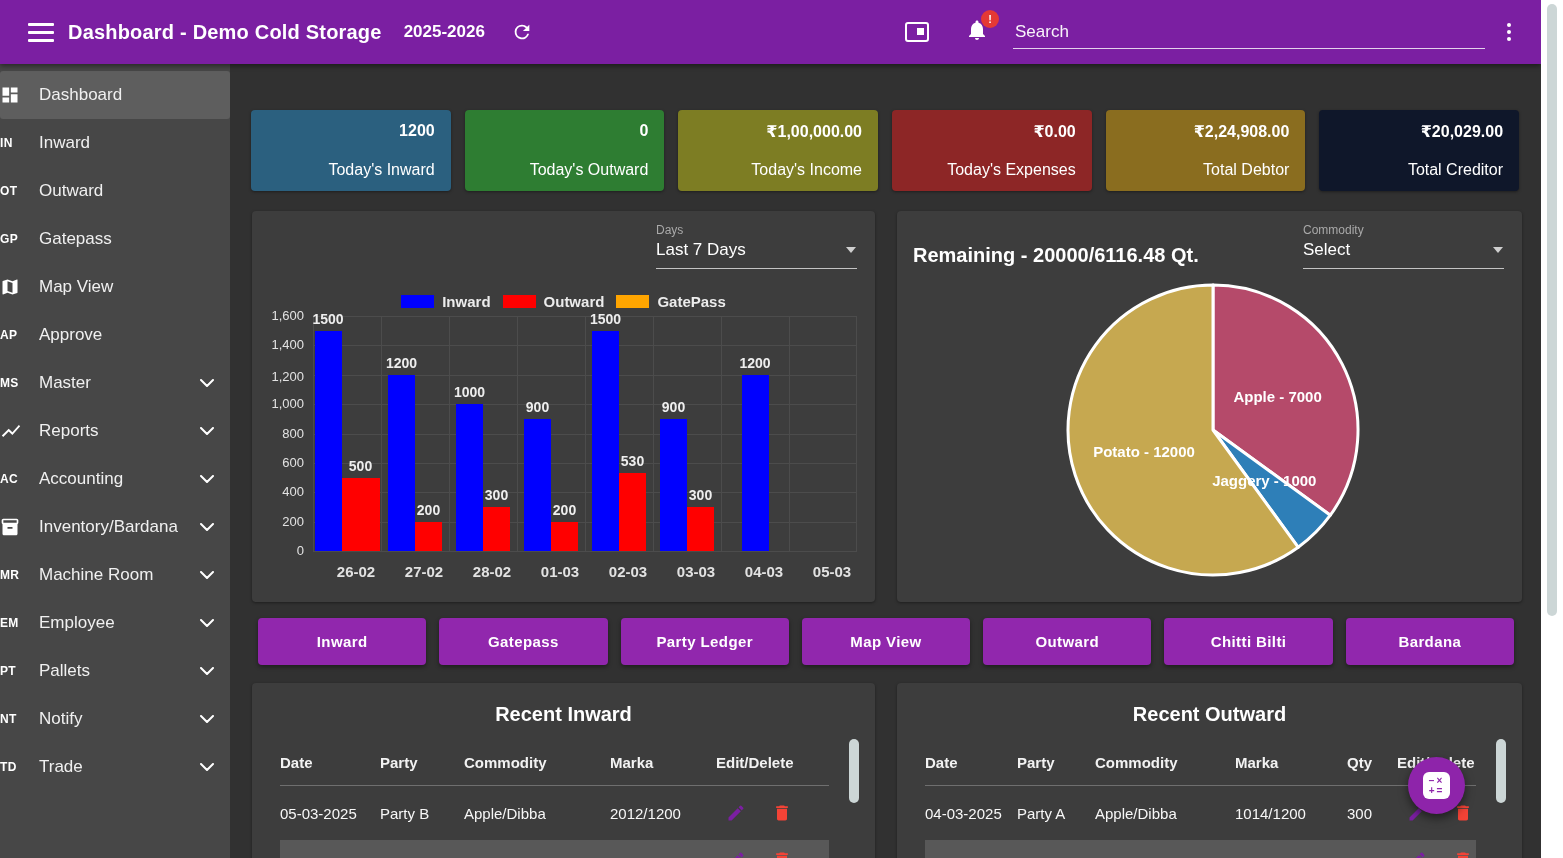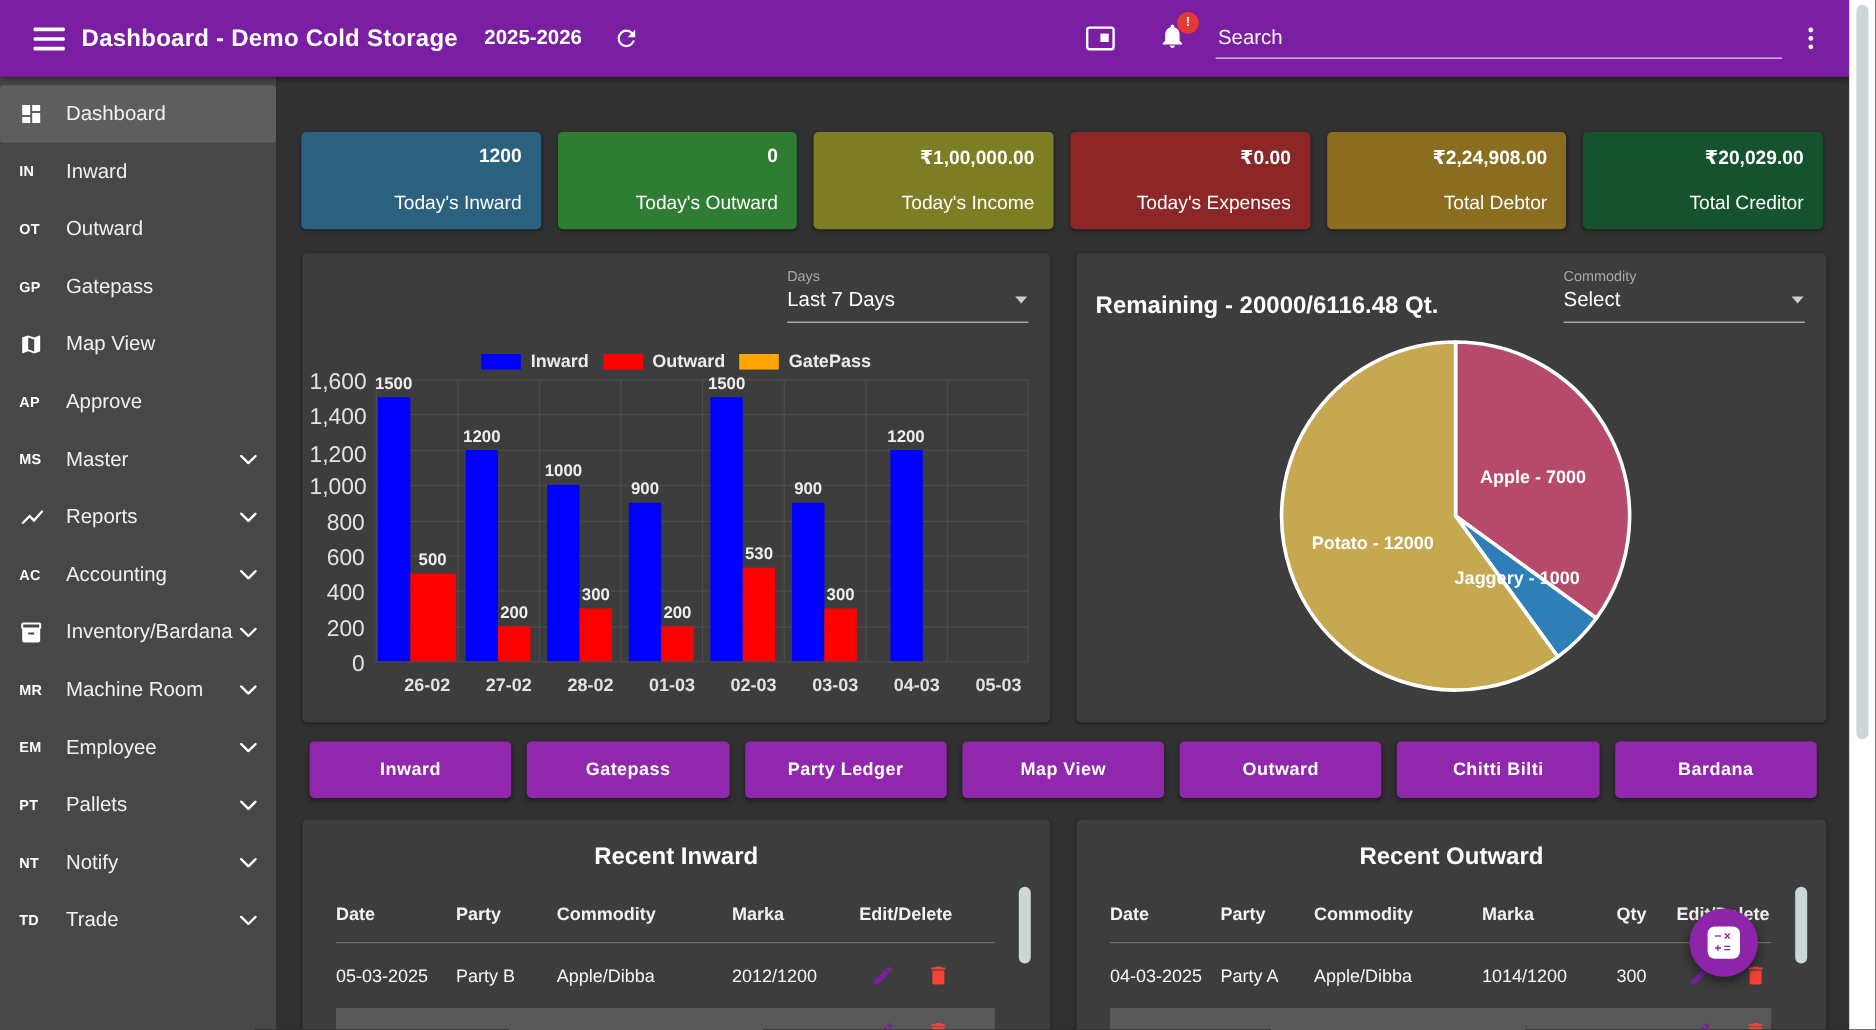--- a/index.html
+++ b/index.html
@@ -35,21 +35,21 @@
     padding:6px 2px;font-family:inherit;
   }
   .search::placeholder{color:#fff;opacity:.95;}
   .kebab{margin-left:18px;margin-right:26px;display:flex;flex-direction:column;gap:3px;cursor:pointer;padding:4px;}
   .kebab i{width:4px;height:4px;border-radius:50%;background:#fff;}
   
   .page-scroll{position:absolute;right:0;top:0;width:22px;height:858px;background:#fff;z-index:40;}
   .page-scroll .thumb{position:absolute;left:6px;top:4px;width:10px;height:612px;background:#ccd6d6;border-radius:6px;}
   
   .sidebar{position:absolute;left:0;top:64px;width:230px;height:794px;background:#474747;z-index:5;padding-top:7px;box-sizing:border-box;}
-  .sitem{position:relative;height:48px;display:flex;align-items:center;padding-left:16px;color:#f0f0f0;cursor:pointer;}
+  .sitem{position:relative;height:48px;display:flex;align-items:center;padding-left:0;color:#f0f0f0;cursor:pointer;}
   .sitem.active{background:#5e5e5e;border-radius:3px;}
   .sic{width:32px;display:flex;align-items:center;color:#fff;}
   .sic.abbr{display:block;font-weight:700;font-size:12px;letter-spacing:.3px;}
   .slabel{font-size:17px;margin-left:7px;white-space:nowrap;}
   .chev{position:absolute;right:16px;top:50%;transform:translateY(-50%);display:flex;}
   
   .main{position:absolute;left:230px;top:64px;width:1311px;height:794px;background:#313131;overflow:hidden;z-index:4;}
   
   .stats{position:absolute;left:21px;top:46px;width:1268px;display:flex;gap:14px;}
   .stat{flex:1;height:81px;border-radius:4px;box-shadow:0 1px 3px rgba(0,0,0,.4);
@@ -74,21 +74,21 @@
   .lg{display:flex;align-items:center;gap:8px;font-size:15px;font-weight:600;color:#ececec;}
   .sw{width:33px;height:13px;}
   #plot{position:absolute;left:61px;top:105px;width:544px;height:235px;}
   .hline{position:absolute;left:0;width:100%;height:1px;background:#4c4c4c;}
   .vline{position:absolute;top:0;width:1px;height:100%;background:#4c4c4c;}
   .cols{position:absolute;inset:0;display:flex;}
   .col{width:68px;height:100%;display:flex;align-items:flex-end;justify-content:center;}
   .bar{position:relative;width:27px;}
   .blabel{position:absolute;bottom:100%;margin-bottom:4px;left:50%;transform:translateX(-50%);
     font-size:14px;font-weight:600;color:#eee;white-space:nowrap;}
-  .yl{position:absolute;left:6px;width:46px;text-align:right;font-size:19px;color:#e2e2e2;}
+  .yl{position:absolute;left:6px;width:46px;text-align:right;font-size:13px;color:#e2e2e2;}
   #xlabels{position:absolute;left:70px;top:352px;width:544px;display:flex;}
   .xl{width:68px;text-align:center;font-size:15px;font-weight:700;color:#e2e2e2;}
   
   #pieTitle{position:absolute;left:16px;top:33px;font-size:20px;font-weight:700;color:#fff;}
   #pie{position:absolute;left:166px;top:69px;}
   
   .btns{position:absolute;left:28px;top:554px;width:1256px;display:flex;gap:13px;}
   .abtn{flex:1;height:47px;background:#9127ad;border:none;border-radius:4px;color:#fff;
     font-size:15px;font-weight:700;font-family:inherit;letter-spacing:.4px;cursor:pointer;
     box-shadow:0 2px 4px rgba(0,0,0,.4);}
@@ -284,21 +284,21 @@
         <span class="l">Today's Income</span>
       </div>
       <div class="stat" style="background: rgb(141, 38, 38);">
         <span class="v">₹0.00</span>
         <span class="l">Today's Expenses</span>
       </div>
       <div class="stat" style="background: rgb(138, 109, 31);">
         <span class="v">₹2,24,908.00</span>
         <span class="l">Total Debtor</span>
       </div>
-      <div class="stat" style="background: #14532d;">
+      <div class="stat" style="background: #0f172a;">
         <span class="v">₹20,029.00</span>
         <span class="l">Total Creditor</span>
       </div>
     </div>
 
   <section class="card" id="barCard">
     <div class="selectbox">
       <span class="sel-label">Days</span>
       <span class="sel-value">Last 7 Days</span>
       <span class="sel-arrow"></span>

